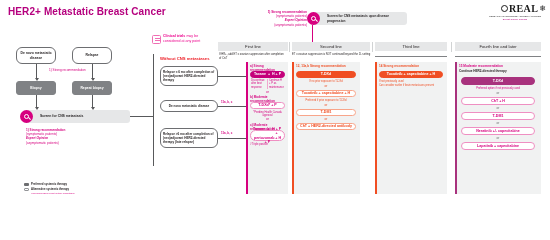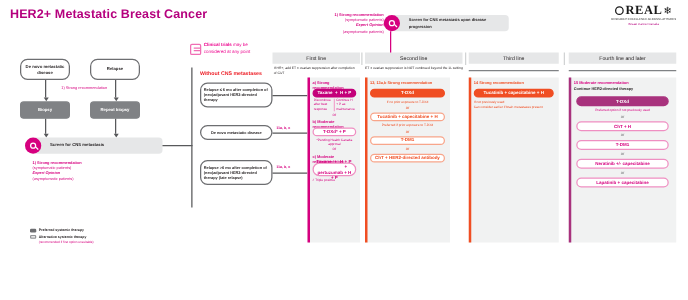--- a/index.html
+++ b/index.html
@@ -15,21 +15,21 @@
 
   
   .title {
     left: 8px; top: 6px;
     font-size: 10px; font-weight: bold; color: #b5007e;
     letter-spacing: .1px;
   }
 
   
   .logo { left: 484px; top: 3px; width: 62px; text-align: center; }
-  .logo-row { display: flex; align-items: center; justify-content: center; gap: 1px; }
+  .logo-row { display: flex; align-items: center; justify-content: flex-end; gap: 1px; }
   .logo-ring {
     width: 7px; height: 7px; border: 1.4px solid #1a1a1a; border-radius: 50%;
   }
   .logo-word { font-family: "Liberation Serif", serif; font-size: 10px; font-weight: bold; color: #1a1a1a; letter-spacing: .4px; }
   .logo-leaf { color: #1a1a1a; font-size: 8px; line-height: 1; }
   .logo-sub { font-size: 2.3px; color: #333; line-height: 1.25; margin-top: .5px; }
   .logo-sub2 { font-size: 2.4px; color: #b5007e; margin-top: 1px; }
 
   
   .node {

